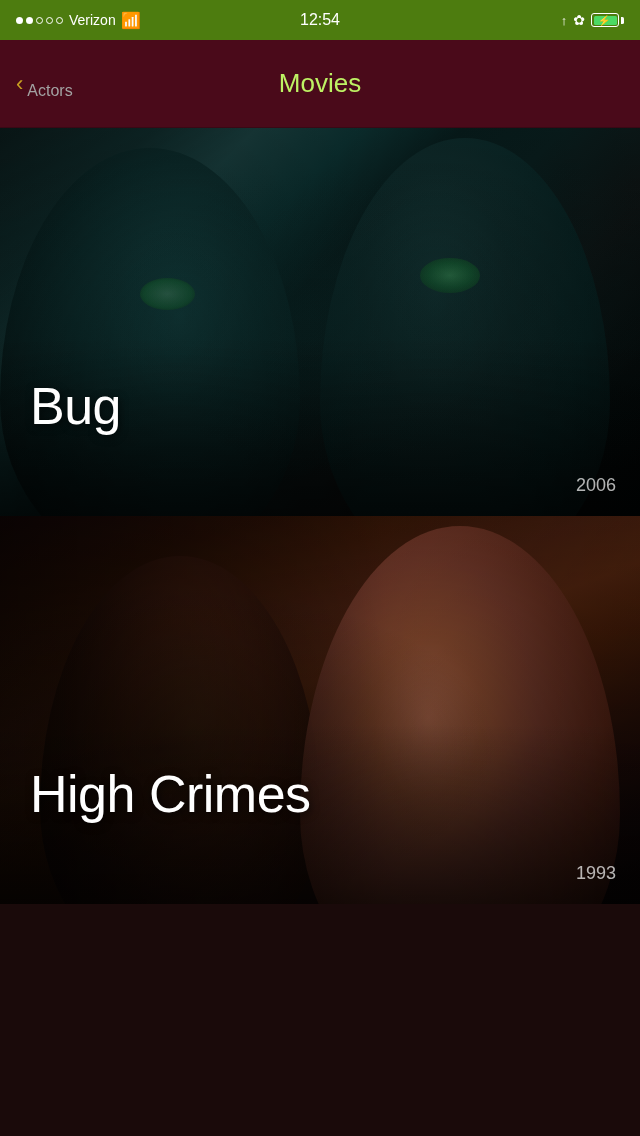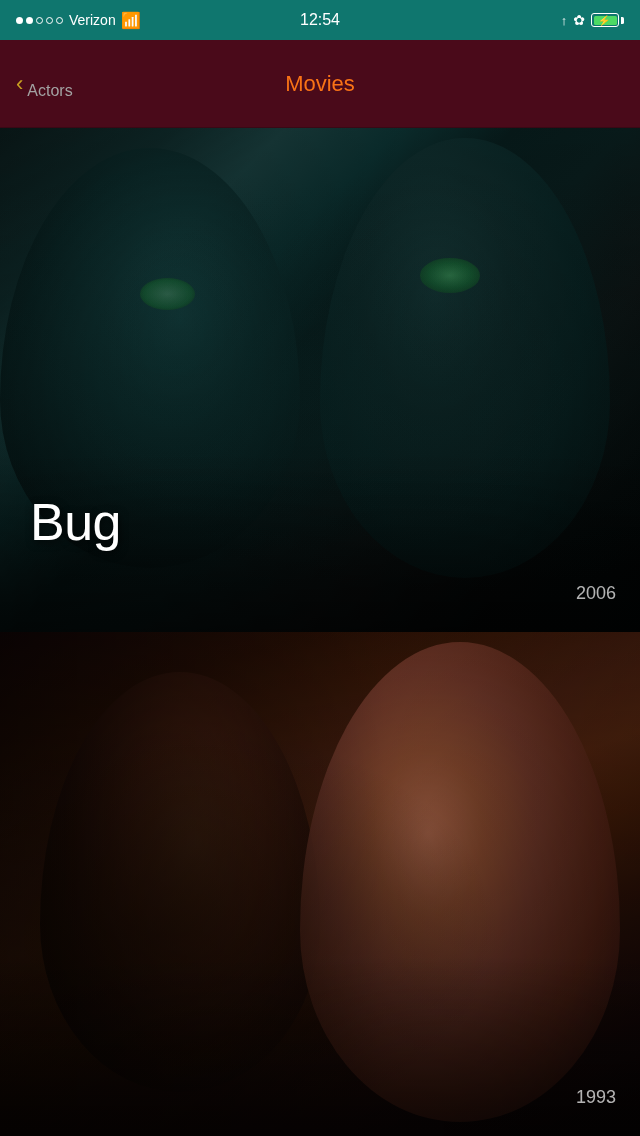--- a/index.html
+++ b/index.html
@@ -10,21 +10,21 @@
       height: 1136px;
       background: #1a0a0a;
       font-family: -apple-system, 'Helvetica Neue', Arial, sans-serif;
       overflow: hidden;
     }
 
     
     #status-bar {
       width: 640px;
       height: 40px;
-      background: #0f766e;
+      background: #4d7c0f;
       display: flex;
       align-items: center;
       justify-content: space-between;
       padding: 0 16px;
       position: relative;
     }
 
     .status-left {
       display: flex;
       align-items: center;
@@ -153,36 +153,36 @@
       line-height: 1;
     }
 
     .nav-back-label {
       color: #a3a3a3;
       font-size: 16px;
       margin-top: 14px;
     }
 
     .nav-title {
-      color: #f97316;
-      font-size: 22px;
+      color: #bef264;
+      font-size: 26px;
       font-weight: 500;
       text-align: center;
     }
 
     
     #content {
       width: 640px;
       height: calc(1136px - 128px);
       overflow-y: auto;
     }
 
     .movie-card {
       width: 640px;
-      height: 504px;
+      height: 388px;
       position: relative;
       overflow: hidden;
       cursor: pointer;
     }
 
     .movie-card-bg {
       width: 100%;
       height: 100%;
       position: absolute;
       top: 0;
@@ -309,21 +309,21 @@
       left: 30px;
       color: white;
       font-size: 52px;
       font-weight: 300;
       letter-spacing: -0.5px;
       text-shadow: 1px 2px 8px rgba(0,0,0,0.7);
     }
 
     .movie-year {
       position: absolute;
-      bottom: 28px;
+      bottom: 20px;
       right: 24px;
       color: rgba(255,255,255,0.7);
       font-size: 18px;
       font-weight: 300;
     }
 
     
     .bottom-gradient {
       position: absolute;
       bottom: 0;
@@ -408,16 +408,17 @@
     <span class="movie-title">Bug</span>
     <span class="movie-year">2006</span>
   </div>
 
   <div class="movie-card">
     <div class="movie-card-bg highcrimes-bg"></div>
     <div class="highcrimes-face-left"></div>
     <div class="highcrimes-face-right"></div>
     <div class="highcrimes-shadow-overlay"></div>
     <div class="bottom-gradient"></div>
+    <span class="movie-title">High Crimes</span>
     <span class="movie-year">1993</span>
   </div>
 
 </div>
 
 </body></html>

